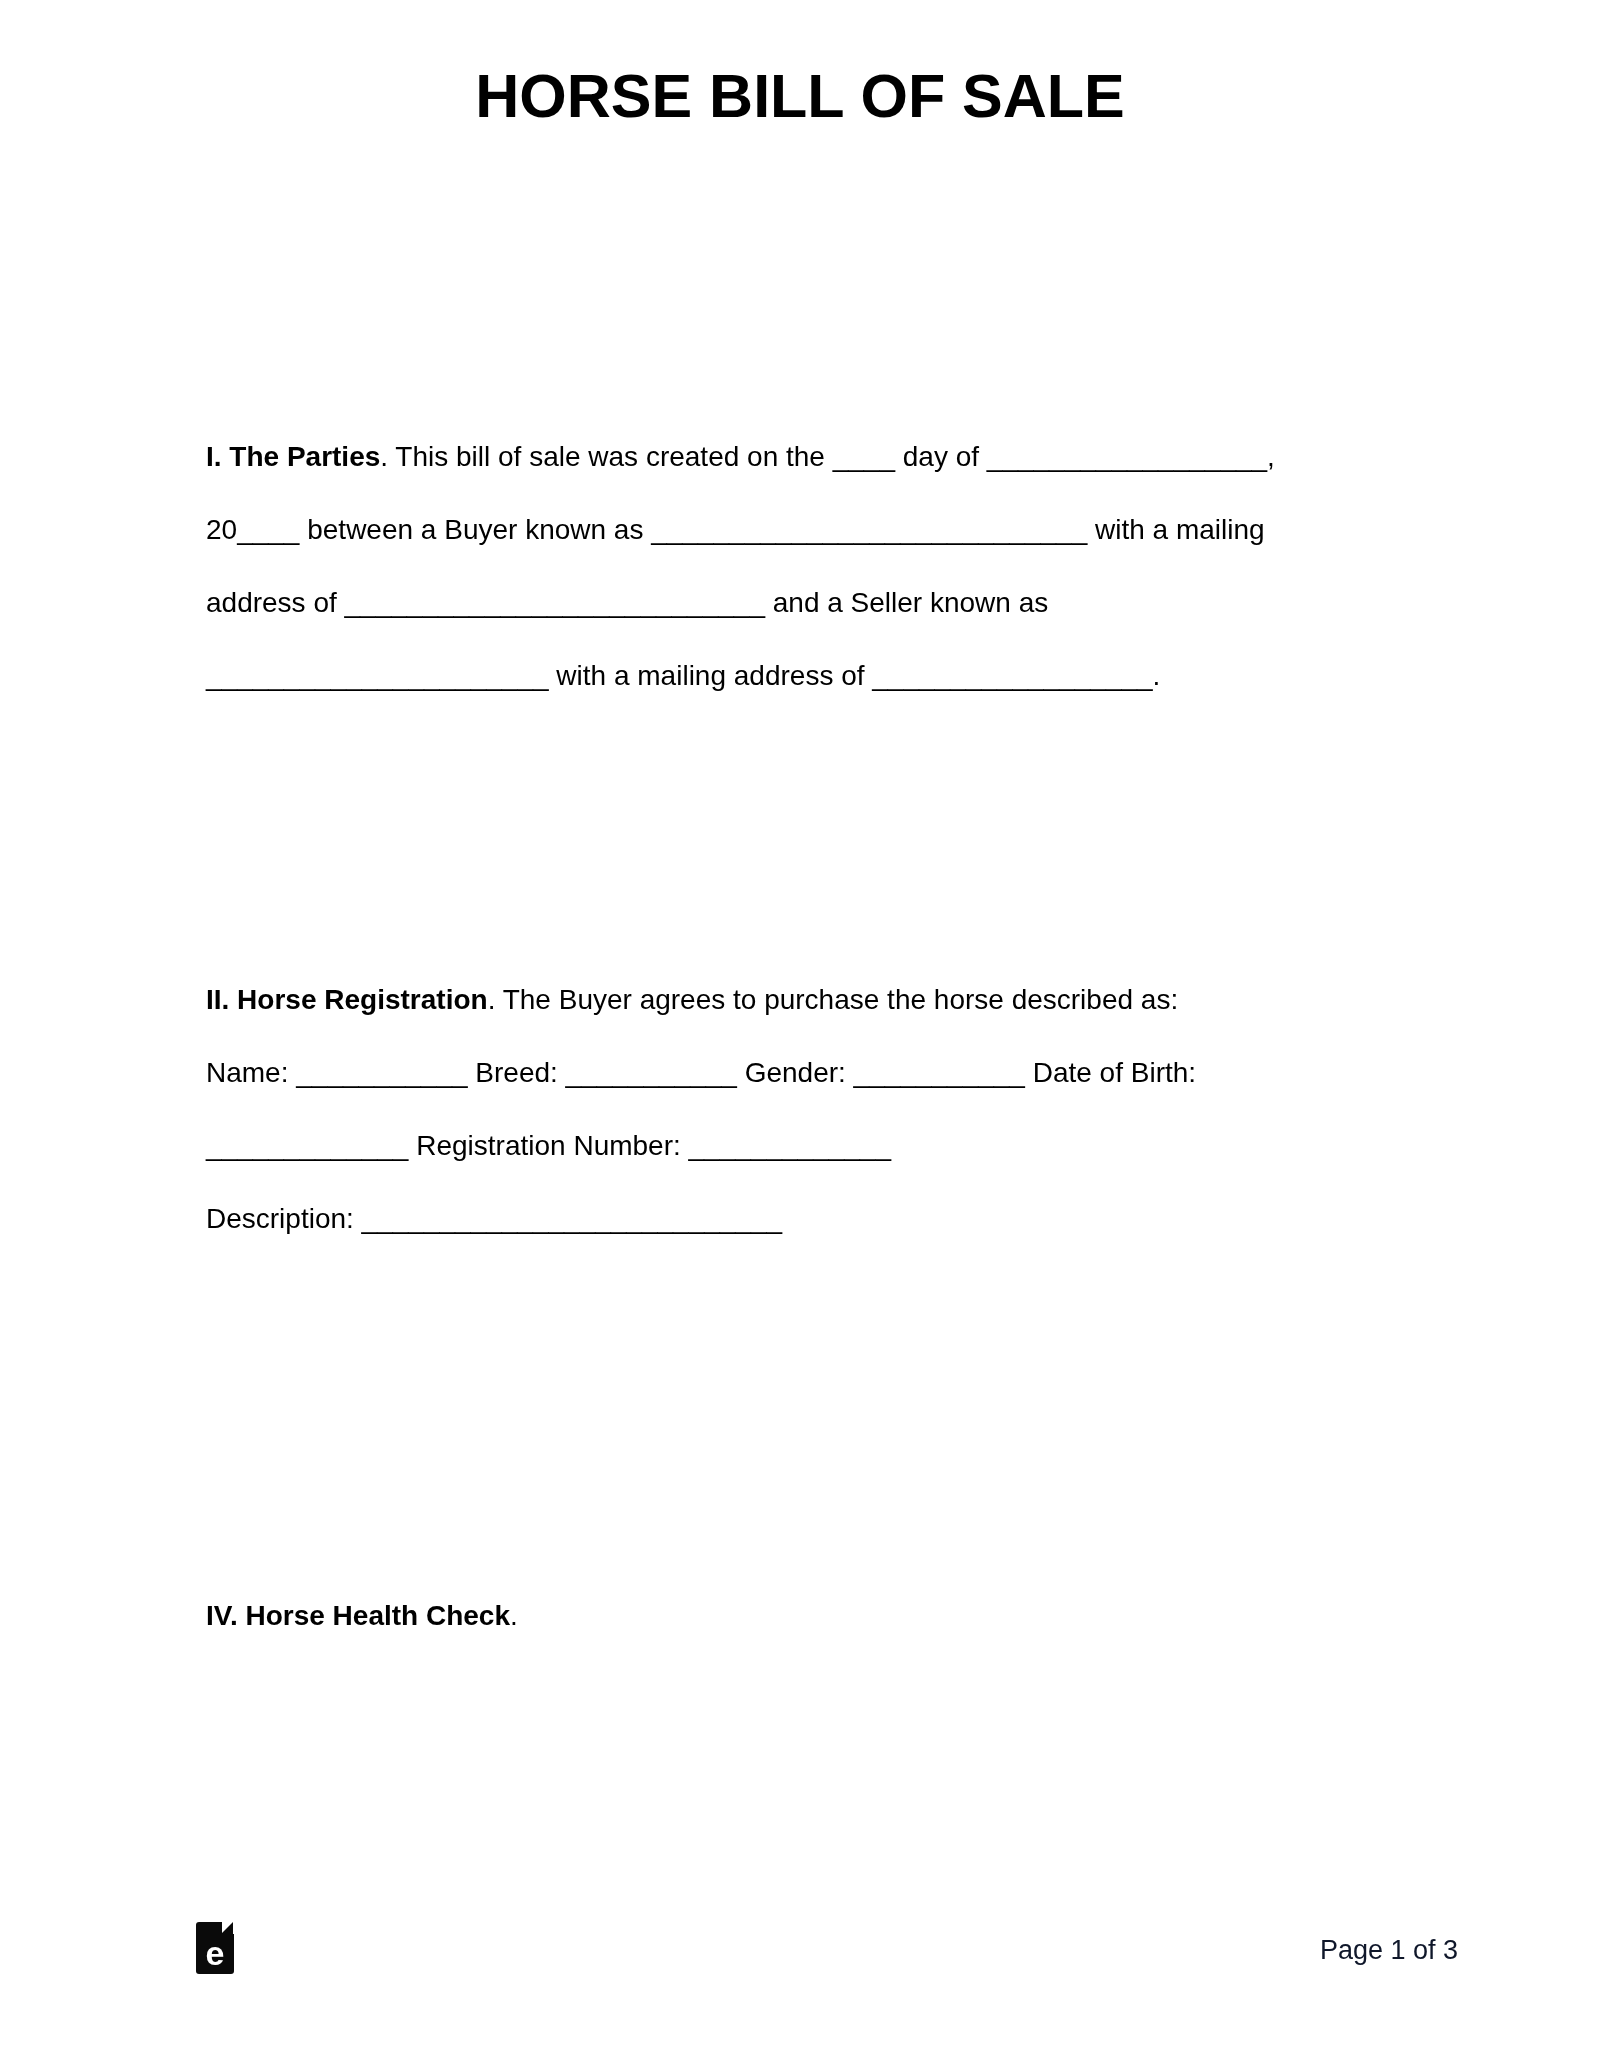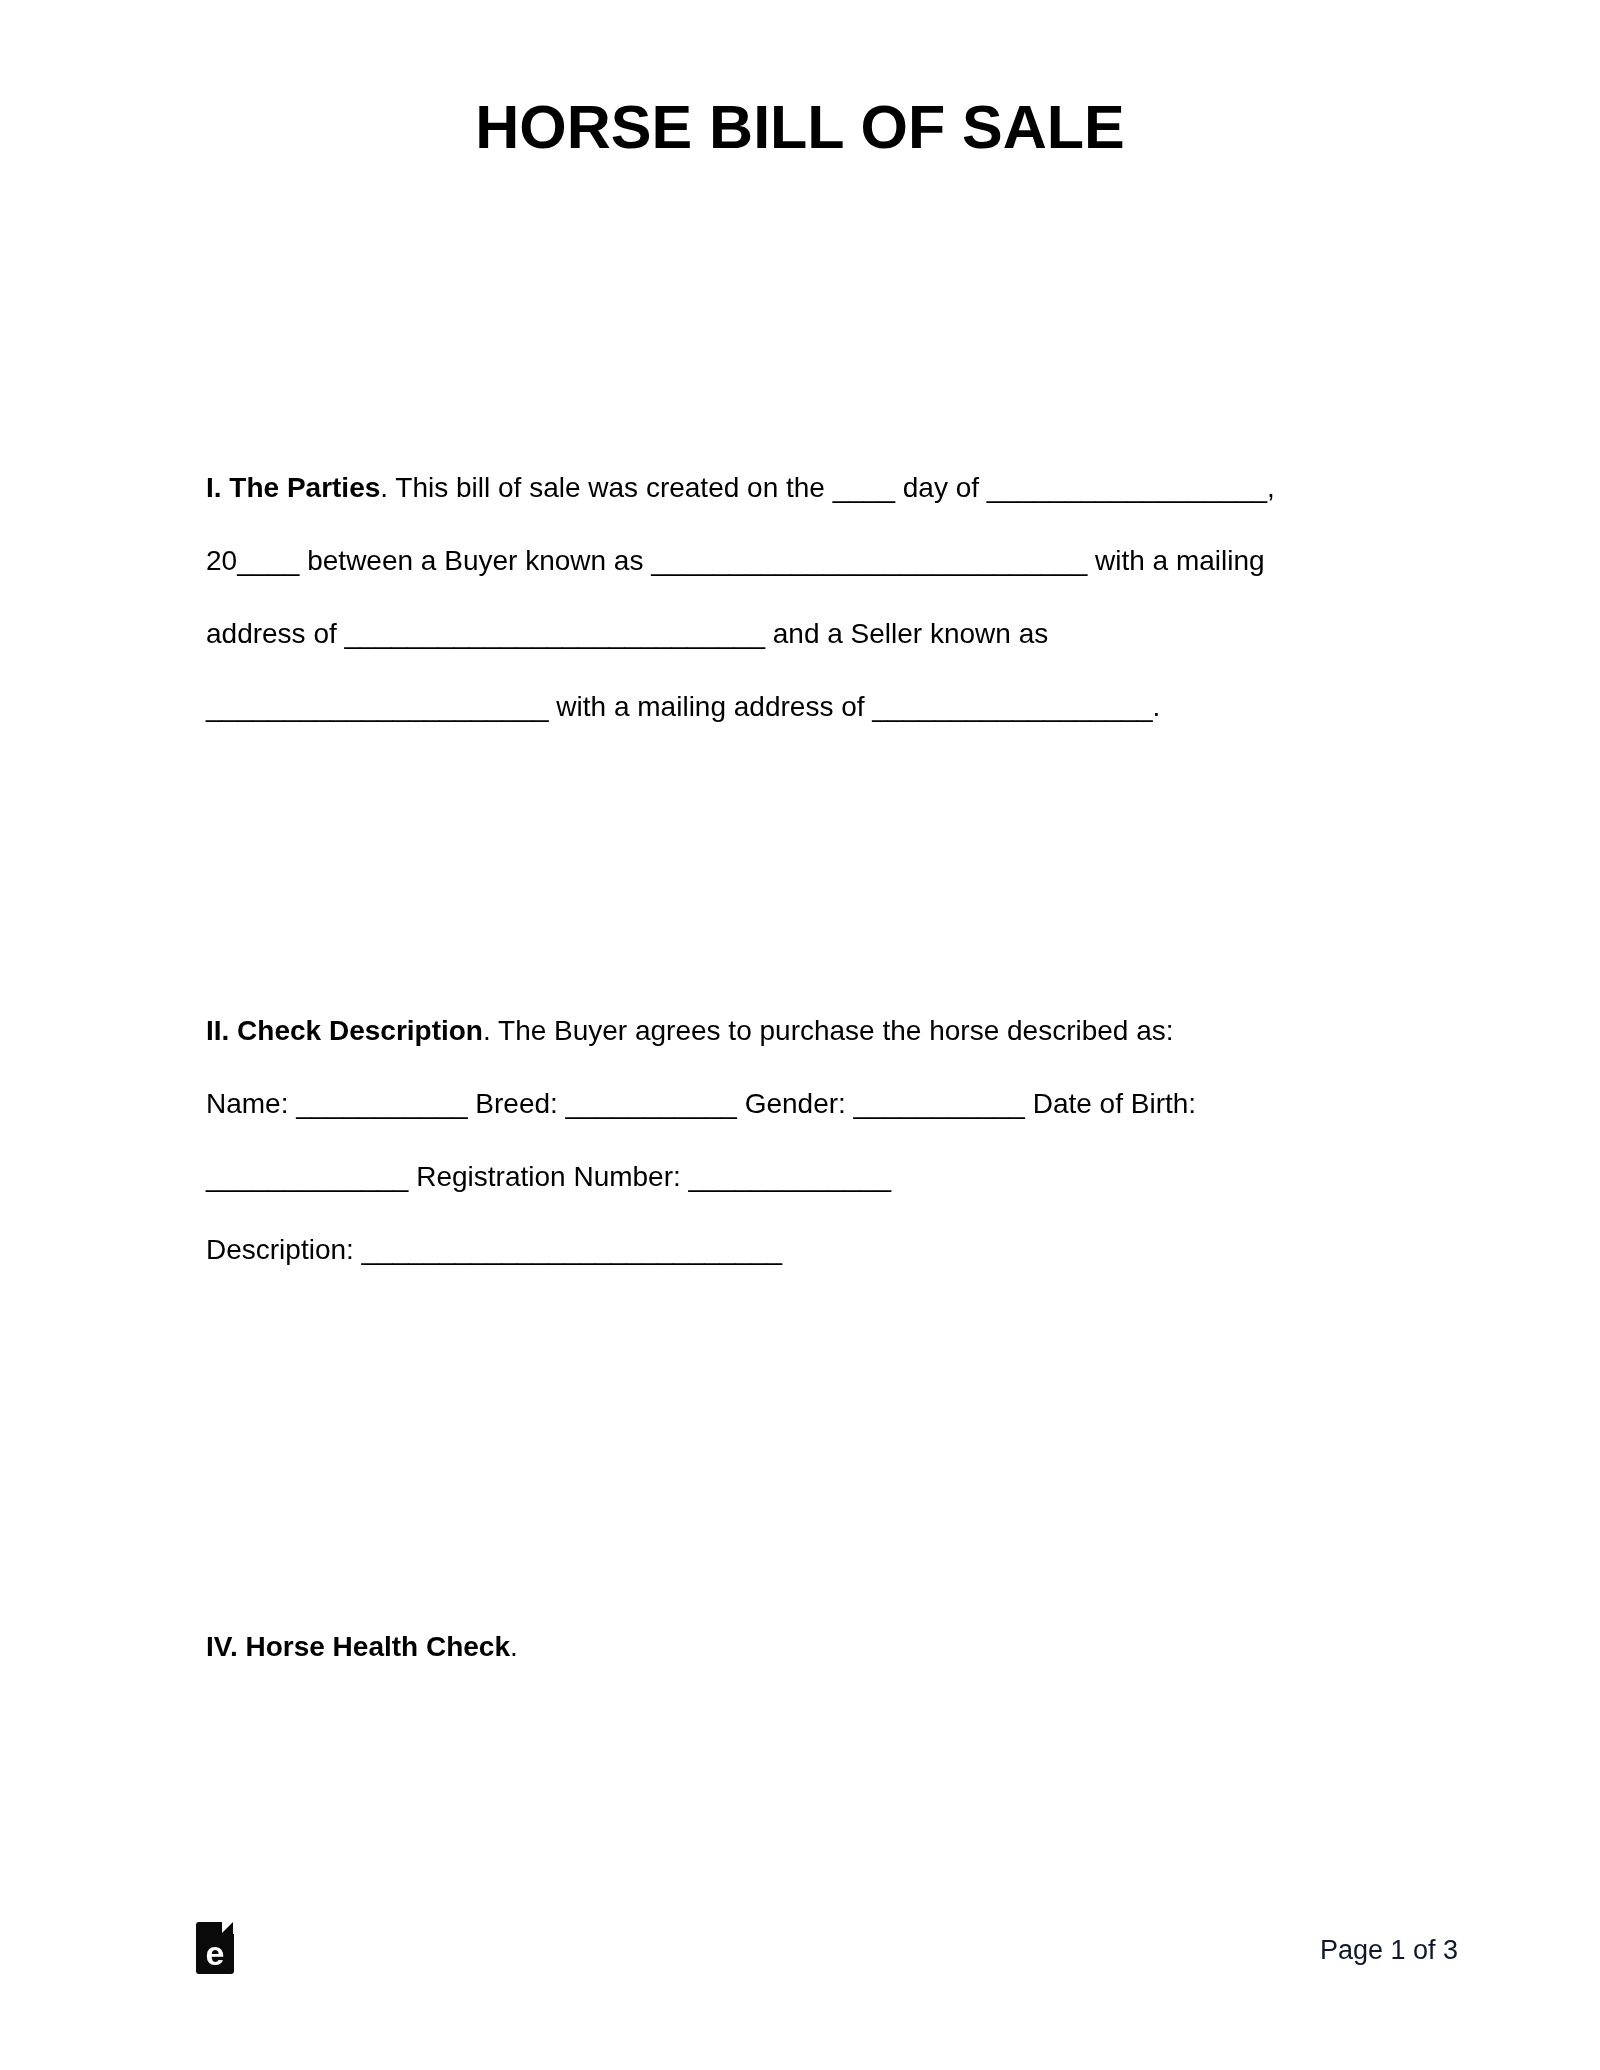--- a/index.html
+++ b/index.html
@@ -7,21 +7,21 @@
   .page {
     position: relative;
     width: 1600px;
     height: 2070px;
     background: #ffffff;
     color: #000000;
     font-family: "Liberation Sans", "DejaVu Sans", sans-serif;
     overflow: hidden;
   }
   h1.doc-title {
-    margin: 97px 0 58px 0;
+    margin: 66px 0 58px 0;
     font-size: 61px;
     line-height: 61px;
     font-weight: bold;
     text-align: center;
     letter-spacing: 0;
   }
   .content {
     margin-left: 190px;
     width: 1300px;
     font-size: 28px;
@@ -83,21 +83,21 @@
 
   <h1 class="doc-title">HORSE BILL OF SALE</h1>
 
   <div class="content">
 
     <p><strong>I. The Parties</strong><span>. This bill of sale was created on the ____ day of __________________,
 20____ between a Buyer known as ____________________________ with a mailing
 address of ___________________________ and a Seller known as
 ______________________ with a mailing address of __________________.</span></p>
 
-    <p><strong>II. Check Description</strong><span>. The Buyer agrees to purchase the horse described as:
+    <p><strong>II. Horse Registration</strong><span>. The Buyer agrees to purchase the horse described as:
 Name: ___________ Breed: ___________ Gender: ___________ Date of Birth:
 _____________ Registration Number: _____________
 Description: ___________________________</span></p>
 
 
     <p><strong>IV. Horse Health Check</strong><span>.</span></p>
 
     
 
     

